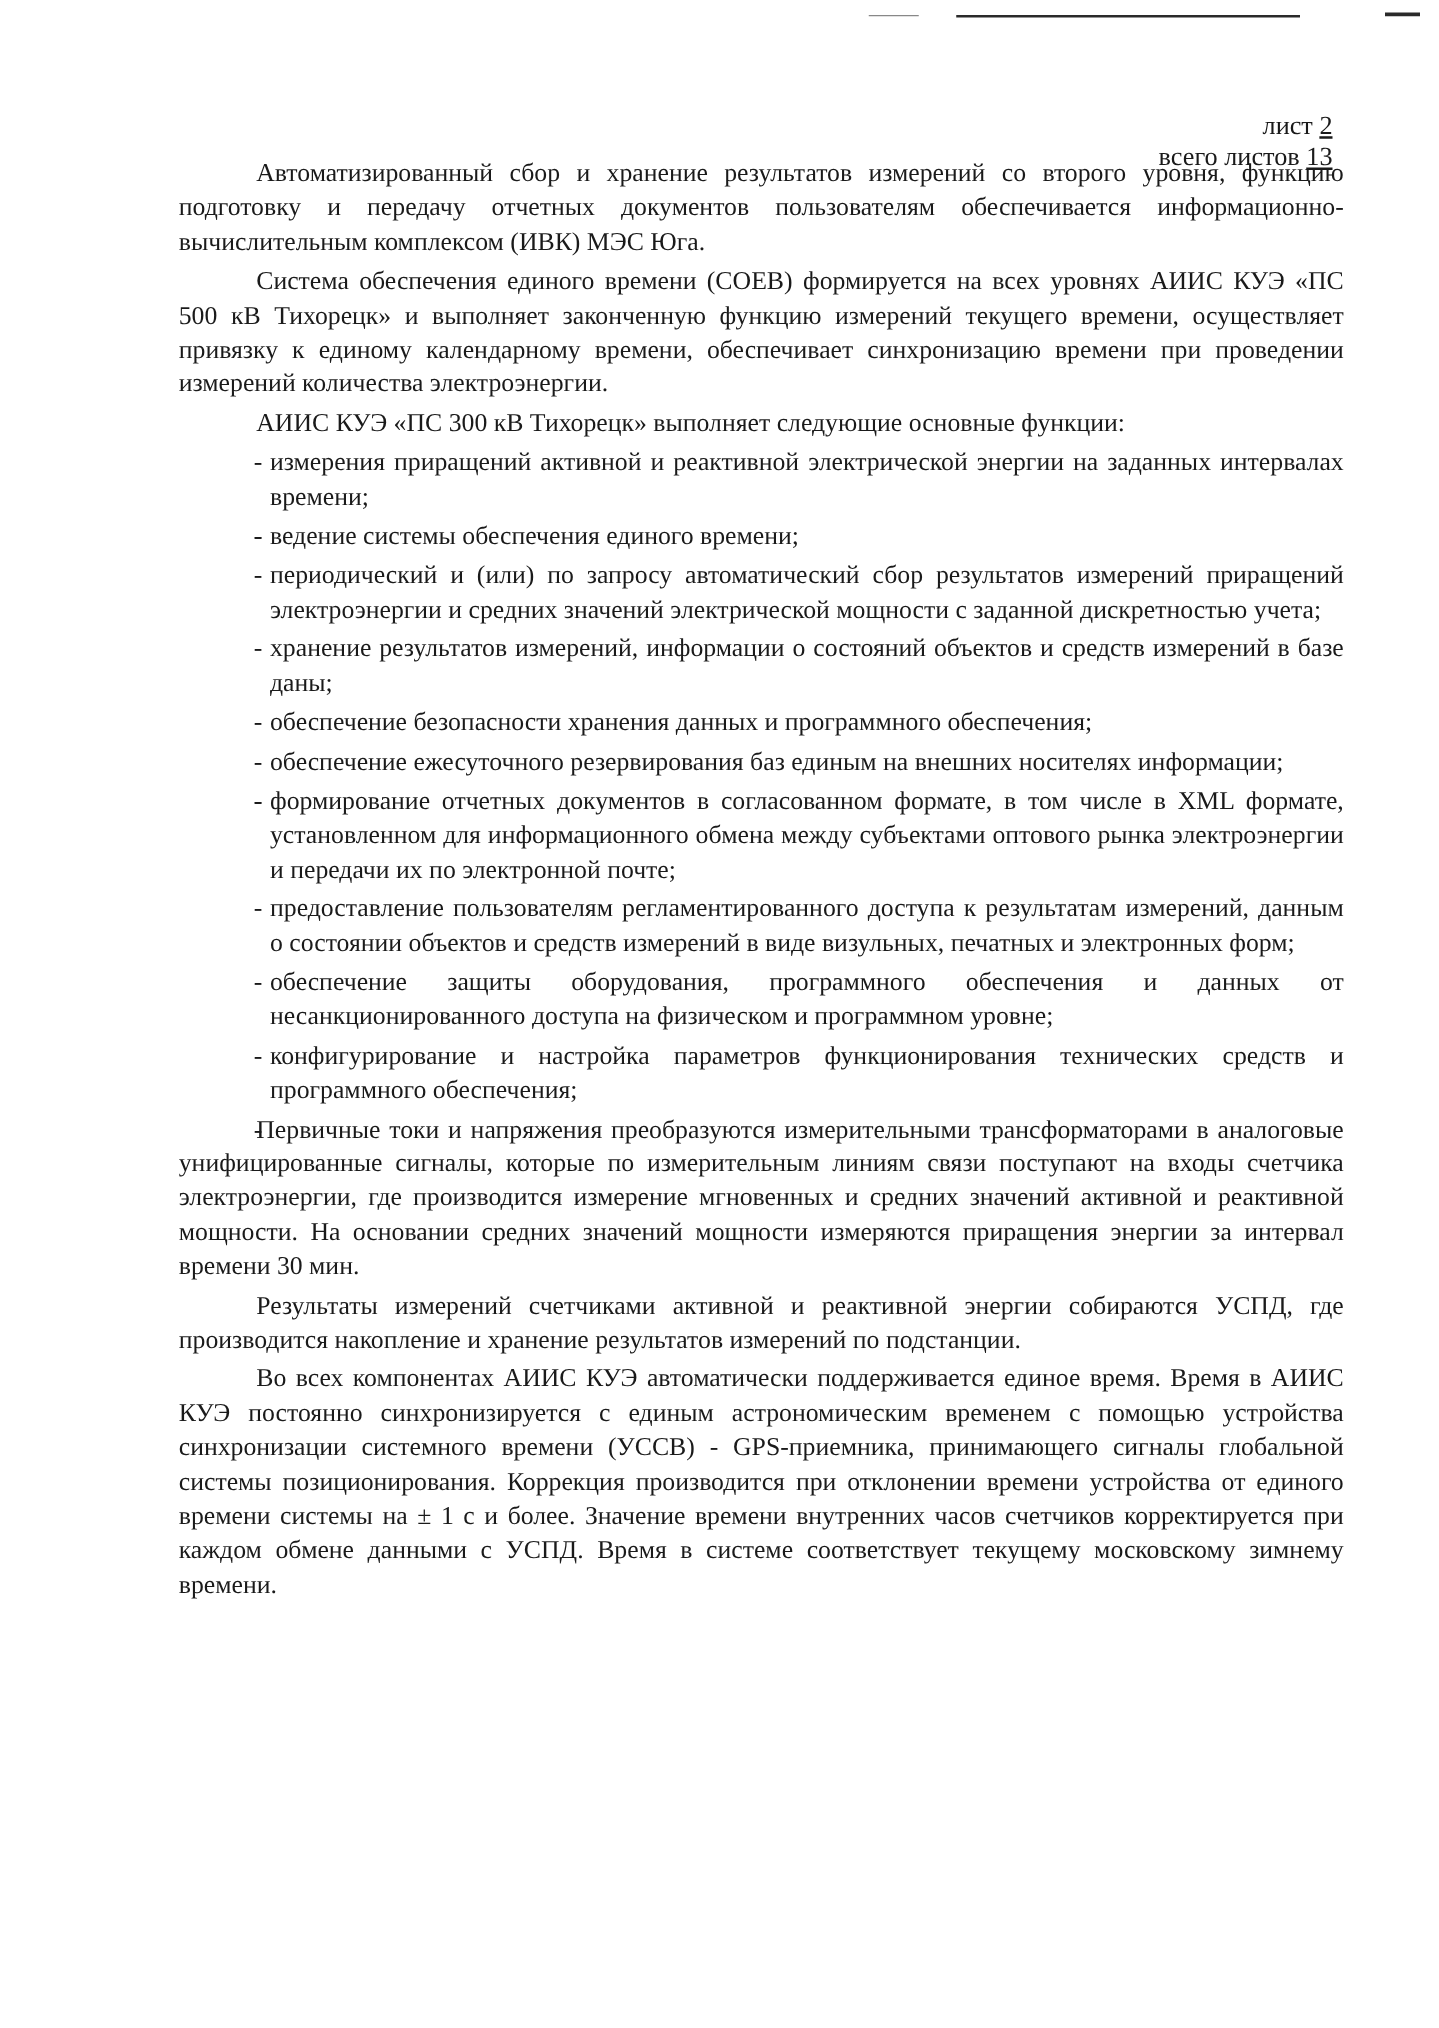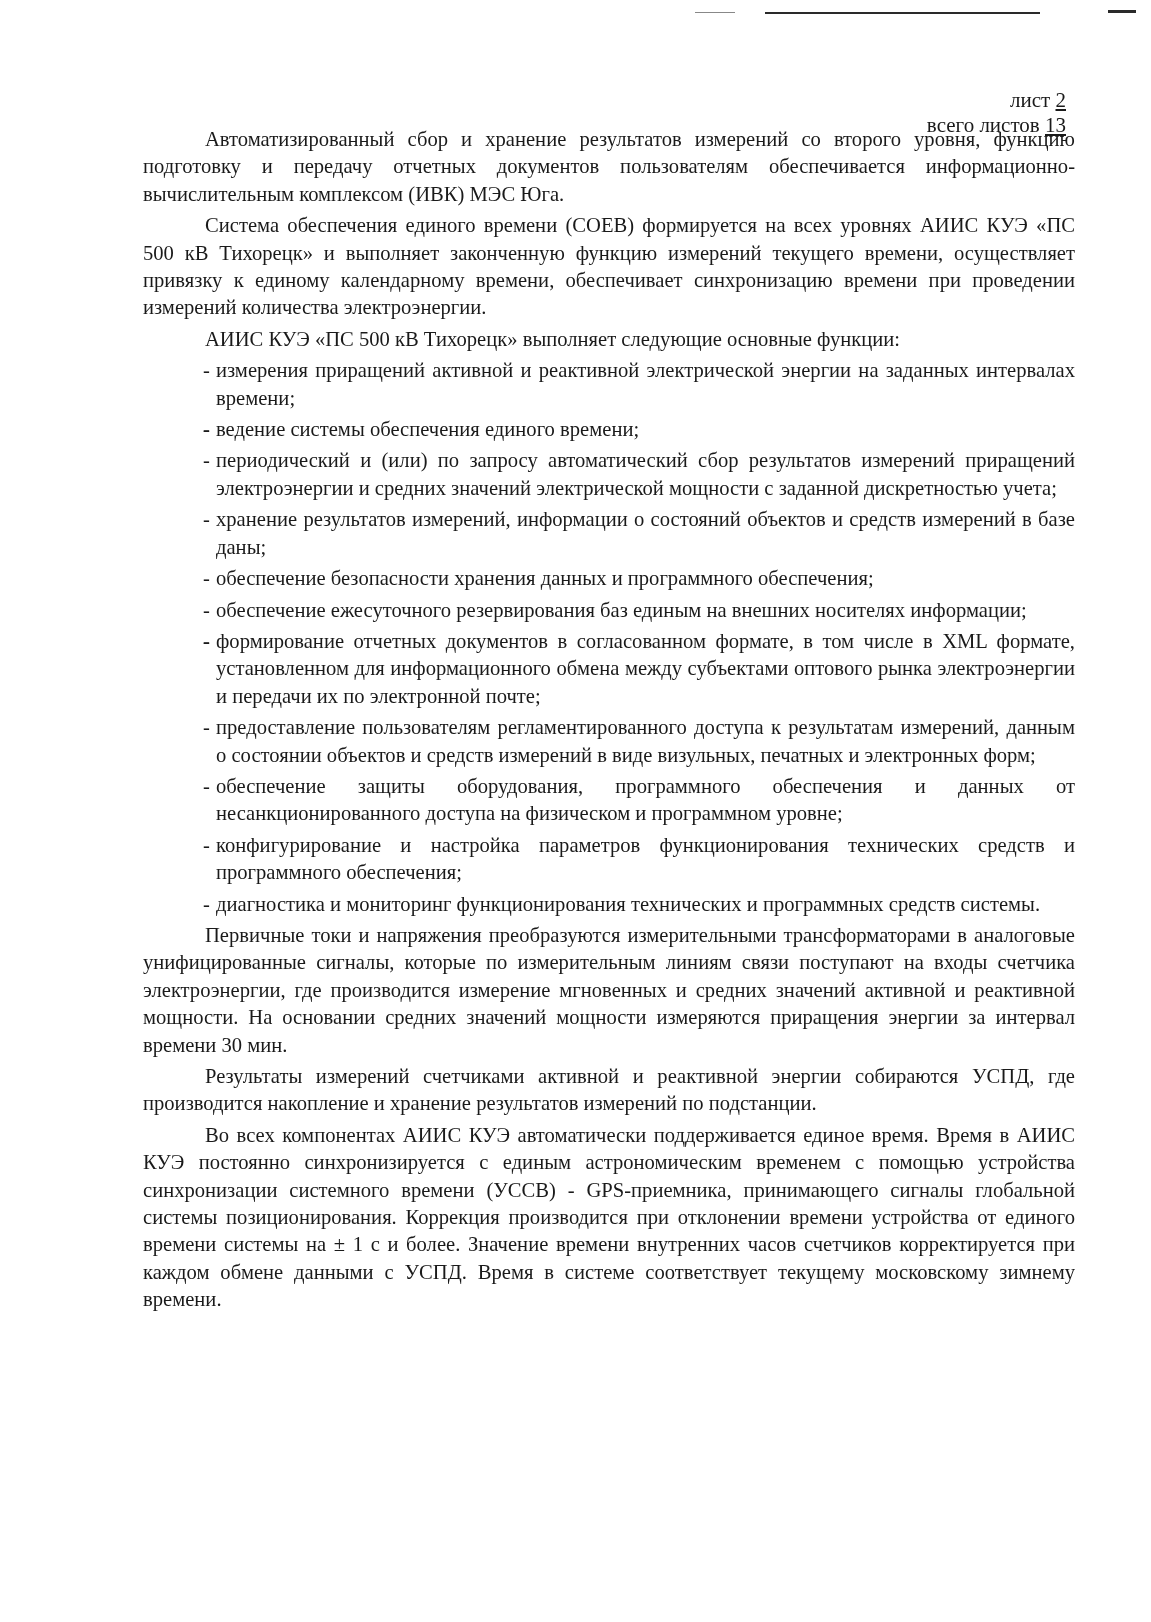--- a/index.html
+++ b/index.html
@@ -45,34 +45,34 @@
   </div>
   <div>
     <span>всего листов</span>
     <span class="num">13</span>
   </div>
 </div>
 
 <div class="page">
   <p class="indent">Автоматизированный сбор и хранение результатов измерений со второго уровня, функцию подготовку и передачу отчетных документов пользователям обеспечивается информационно-вычислительным комплексом (ИВК) МЭС Юга.</p>
   <p class="indent">Система обеспечения единого времени (СОЕВ) формируется на всех уровнях АИИС КУЭ «ПС 500 кВ Тихорецк» и выполняет законченную функцию измерений текущего времени, осуществляет привязку к единому календарному времени, обеспечивает синхронизацию времени при проведении измерений количества электроэнергии.</p>
-  <p class="indent">АИИС КУЭ «ПС 500 кВ Тихорецк» выполняет следующие основные функции:</p>
+  <p class="indent">АИИС КУЭ «ПС 300 кВ Тихорецк» выполняет следующие основные функции:</p>
 
   <ul class="funcs">
     <li><span class="dash">-</span><span>измерения приращений активной и реактивной электрической энергии на заданных интервалах времени;</span></li>
     <li><span class="dash">-</span></li>
     <li><span class="dash">-</span><span>ведение системы обеспечения единого времени;</span></li>
     <li><span class="dash">-</span><span>периодический и (или) по запросу автоматический сбор результатов измерений приращений электроэнергии и средних значений электрической мощности с заданной дискретностью учета;</span></li>
     <li><span class="dash">-</span><span>хранение результатов измерений, информации о состояний объектов и средств измерений в базе даны;</span></li>
     <li><span class="dash">-</span><span>обеспечение безопасности хранения данных и программного обеспечения;</span></li>
     <li><span class="dash">-</span><span>обеспечение ежесуточного резервирования баз единым на внешних носителях информации;</span></li>
     <li><span class="dash">-</span></li>
     <li><span class="dash">-</span><span>формирование отчетных документов в согласованном формате, в том числе в XML формате, установленном для информационного обмена между субъектами оптового рынка электроэнергии и передачи их по электронной почте;</span></li>
     <li><span class="dash">-</span><span>предоставление пользователям регламентированного доступа к результатам измерений, данным о состоянии объектов и средств измерений в виде визульных, печатных и электронных форм;</span></li>
     <li><span class="dash">-</span><span>обеспечение защиты оборудования, программного обеспечения и данных от несанкционированного доступа на физическом и программном уровне;</span></li>
     <li><span class="dash">-</span><span>конфигурирование и настройка параметров функционирования технических средств и программного обеспечения;</span></li>
-    <li><span class="dash">-</span><span>диагностика и мониторинг функционирования технических и программных средств системы.</span></li>
+    <li><span class="dash">-</span></li>
   </ul>
 
   <p class="indent">Первичные токи и напряжения преобразуются измерительными трансформаторами в аналоговые унифицированные сигналы, которые по измерительным линиям связи поступают на входы счетчика электроэнергии, где производится измерение мгновенных и средних значений активной и реактивной мощности. На основании средних значений мощности измеряются приращения энергии за интервал времени 30 мин.</p>
   <p class="indent">Результаты измерений счетчиками активной и реактивной энергии собираются УСПД, где производится накопление и хранение результатов измерений по подстанции.</p>
   <p class="indent">Во всех компонентах  АИИС КУЭ автоматически поддерживается единое время. Время в АИИС КУЭ постоянно синхронизируется с единым астрономическим временем с помощью устройства синхронизации системного времени (УССВ) - GPS-приемника, принимающего сигналы глобальной системы позиционирования. Коррекция производится при отклонении времени устройства от единого времени системы на ± 1 с и более. Значение времени внутренних часов счетчиков корректируется при каждом обмене данными с УСПД. Время в системе соответствует текущему московскому зимнему времени.</p>
 </div>
 
 </body></html>

